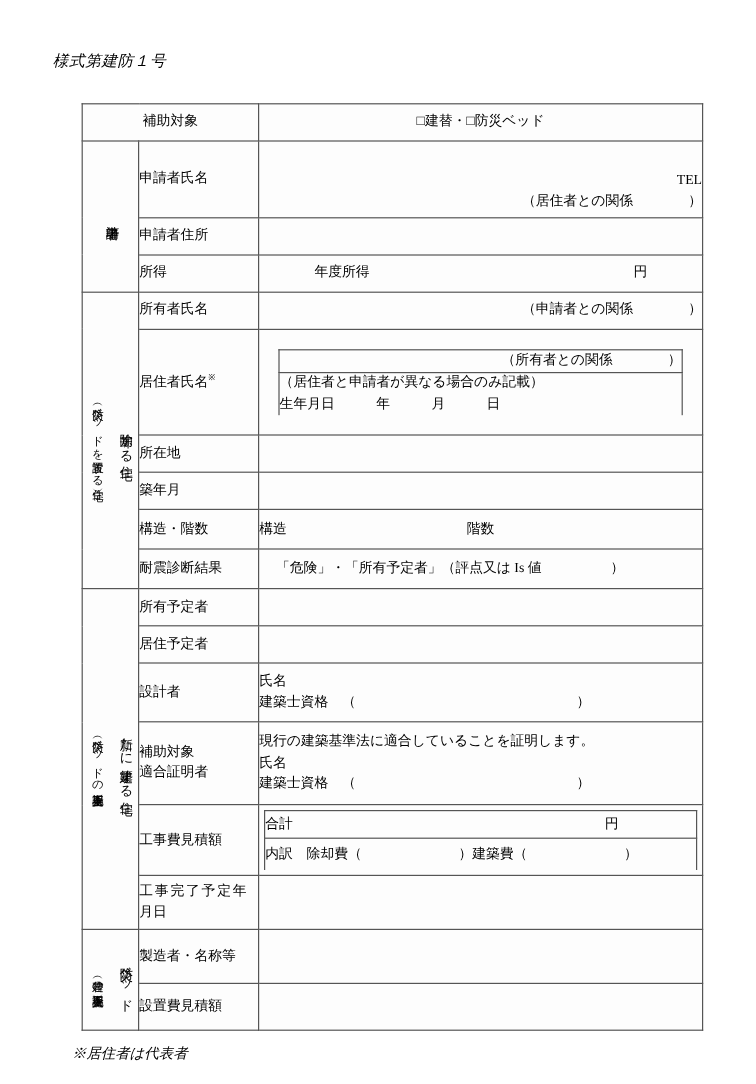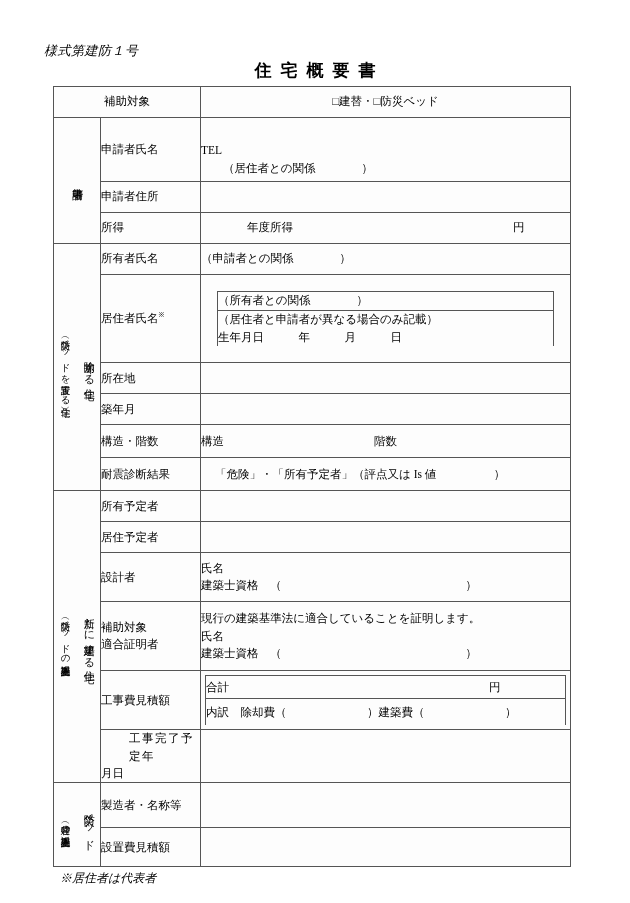--- a/index.html
+++ b/index.html
@@ -36,21 +36,21 @@
     top: 59px;
     width: 630px;
     text-align: center;
     font-size: 17px;
     font-weight: bold;
     letter-spacing: 9px;
     text-indent: 9px;
   }
   table.form {
     position: absolute;
-    left: 53px;
+    left: 68px;
     top: 86px;
     width: 517px;
     border-collapse: collapse;
     table-layout: fixed;
     font-size: 11.5px;
   }
   table.form td {
     border: 1px solid #555;
     padding: 0;
     vertical-align: middle;
@@ -98,25 +98,25 @@
   .sub-table td {
     border: none;
     border-bottom: 1px solid #555;
     padding: 3px 8px;
     line-height: 1.55;
   }
   .sub-table tr:last-child td {
     border-bottom: none;
   }
   .right {
-    text-align: left;
+    text-align: right;
     padding-right: 62px;
   }
   .tel-block {
-    text-align: left;
+    text-align: right;
     line-height: 1.6;
     padding: 3px 0;
     margin-top: 20px;
   }
   .tel-line2 {
     padding-left: 22px;
   }
   .sp-lg { display: inline-block; width: 70px; }
   .sp-md { display: inline-block; width: 46px; }
   .sp-xs { display: inline-block; width: 14px; }
@@ -129,30 +129,28 @@
     font-size: 12px;
     white-space: nowrap;
     font-style: italic;
   }
   .sup-mark {
     font-size: 7px;
     vertical-align: super;
   }
   .spaced-label {
     letter-spacing: 1.5px;
-    margin-left: 28px;
   }
 </style>
 </head>
 <body>
 
 <div class="page">
 
   <div class="form-no">様式第建防１号</div>
-  <div class="doc-title">住宅概要書</div>
 
   <table class="form">
     <colgroup>
       <col style="width:47px">
       <col style="width:100px">
       <col style="width:370px">
     </colgroup>
     <tbody>
 
       <tr>

